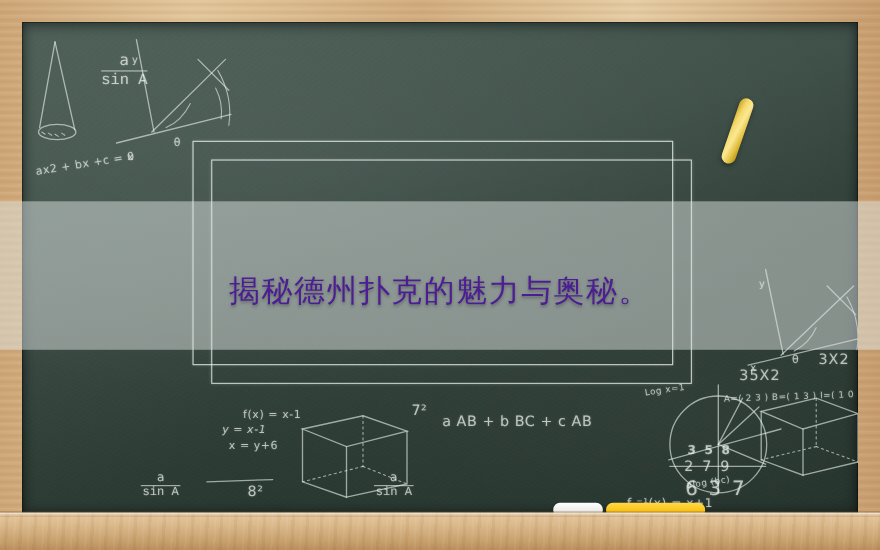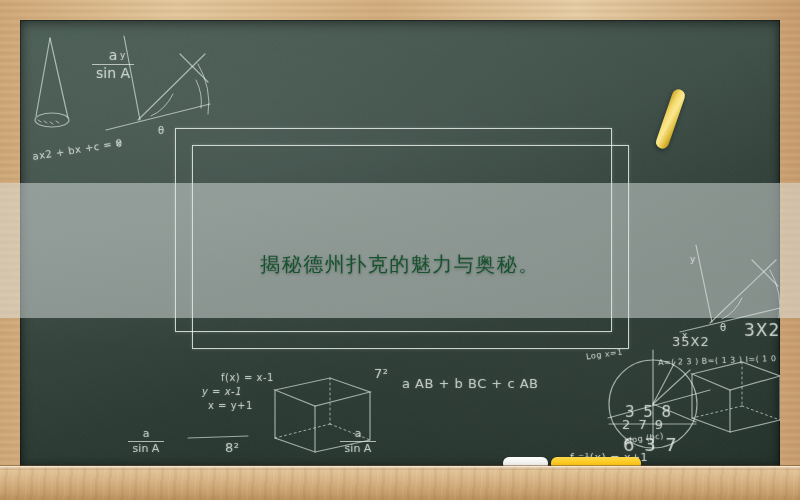--- a/index.html
+++ b/index.html
@@ -77,21 +77,21 @@
   .frac {
     position: absolute;
     color: rgba(233,240,236,0.74);
     font-family: "DejaVu Sans", sans-serif;
     text-align: center;
     line-height: 1.05;
     text-shadow: 0 0 2px rgba(255,255,255,0.25);
   }
   .frac .num { display: block; }
   .frac .bar { display: block; height: 1px; background: rgba(233,240,236,0.7); margin: 1px 0 1px; }
-  .frac .den { display: block; }
+  .frac .den { display: block; font-family: Liberation Mono, monospace; }
 
   
   .deco-frame {
     position: absolute;
     border: 1px solid rgba(238,245,241,0.82);
     box-shadow: 0 0 3px rgba(255,255,255,0.22);
   }
   .deco-frame.outer { left: 175px; top: 128px; width: 435px; height: 202px; }
   .deco-frame.inner { left: 192px; top: 145px; width: 435px; height: 202px; }
 
@@ -108,22 +108,22 @@
   
   .title {
     position: absolute;
     left: 0;
     top: 183px;
     width: 800px;
     height: 163px;
     display: flex;
     align-items: center;
     justify-content: center;
-    color: #14532d;
-    font-size: 20px;
+    color: #4c1d95;
+    font-size: 28px;
     font-family: "DejaVu Sans", sans-serif;
     letter-spacing: 1.5px;
     text-shadow: 0 1px 3px rgba(0,0,0,0.32);
   }
 
   
   .chalk-stick {
     position: absolute;
     left: 664px;
     top: 88px;
@@ -253,44 +253,44 @@
       </div>
       <div class="chalk-text" style="left:100px; top:30px; font-size:9px;">y</div>
       <div class="chalk-text" style="left:96px; top:118px; font-size:9px;">x</div>
       <div class="chalk-text" style="left:138px; top:105px; font-size:10px;">θ</div>
       <div class="chalk-text" style="left:12px; top:124px; font-size:10px; transform:rotate(-9deg);">ax2 + bx +c = 0</div>
 
       <div class="chalk-text" style="left:670px; top:234px; font-size:9px;">y</div>
       <div class="chalk-text" style="left:662px; top:310px; font-size:9px;">x</div>
       <div class="chalk-text" style="left:700px; top:302px; font-size:10px;">θ</div>
       <div class="chalk-text" style="left:652px; top:314px; font-size:13px; letter-spacing:1px;">35X2</div>
-      <div class="chalk-text" style="left:724px; top:300px; font-size:17px; letter-spacing:1px;">3X2</div>
+      <div class="chalk-text" style="left:724px; top:300px; font-size:13px; letter-spacing:1px;">3X2</div>
       <div class="chalk-text" style="left:638px; top:336px; font-size:8px; transform:rotate(-2deg);">A=( 2 3 )  B=( 1 3 )  I=( 1 0 )</div>
       <div class="chalk-text" style="left:566px; top:330px; font-size:8px; transform:rotate(-8deg);">Log x=1</div>
       <div class="chalk-text" style="left:604px; top:414px; font-size:8px; transform:rotate(-8deg);">alog (bc)</div>
 
       <div class="chalk-text" style="left:175px; top:352px; font-size:10px;margin-left:26px;">f(x) = x-1</div>
       <div class="chalk-text" style="left:182px; top:366px; font-size:10px;font-style:italic;">y = x-1</div>
-      <div class="chalk-text" style="left:188px; top:380px; font-size:10px;">x = y+1</div>
+      <div class="chalk-text" style="left:188px; top:380px; font-size:10px;">x = y+6</div>
       <div class="chalk-text" style="left:354px; top:346px; font-size:13px;">7²</div>
       <div class="chalk-text" style="left:205px; top:420px; font-size:13px;">8²</div>
       <div class="frac" style="left:108px; top:408px; font-size:11px; width:36px;">
         <span class="num">a</span>
         <span class="bar"></span>
         <span class="den">sin A</span>
       </div>
       <div class="frac" style="left:320px; top:408px; font-size:11px; width:36px;">
         <span class="num">a</span>
         <span class="bar"></span>
         <span class="den">sin A</span>
       </div>
       <div class="chalk-text" style="left:382px; top:356px; font-size:13px;">a AB + b BC + c AB</div>
       <div class="chalk-text" style="left:550px; top:400px; font-size:11px;margin-top:31px;">f ⁻¹(x) = x+1</div>
 
-      <div class="chalk-text" style="left:605px; top:383px; font-size:15px; letter-spacing:2px;">3 5 8</div>
+      <div class="chalk-text" style="left:605px; top:383px; font-size:11px; letter-spacing:2px;font-weight:bold;">3 5 8</div>
       <div class="chalk-text" style="left:602px; top:397px; font-size:13px; letter-spacing:2px;">2 7 9</div>
       <div class="chalk-text" style="left:603px; top:414px; font-size:18px; letter-spacing:2px;">6 3 7</div>
     </div>
 
     <div class="chalk-stick" style="left:644px; top:68px;"></div>
   </div>
 
   <div class="deco-frame outer"></div>
   <div class="deco-frame inner"></div>
 

